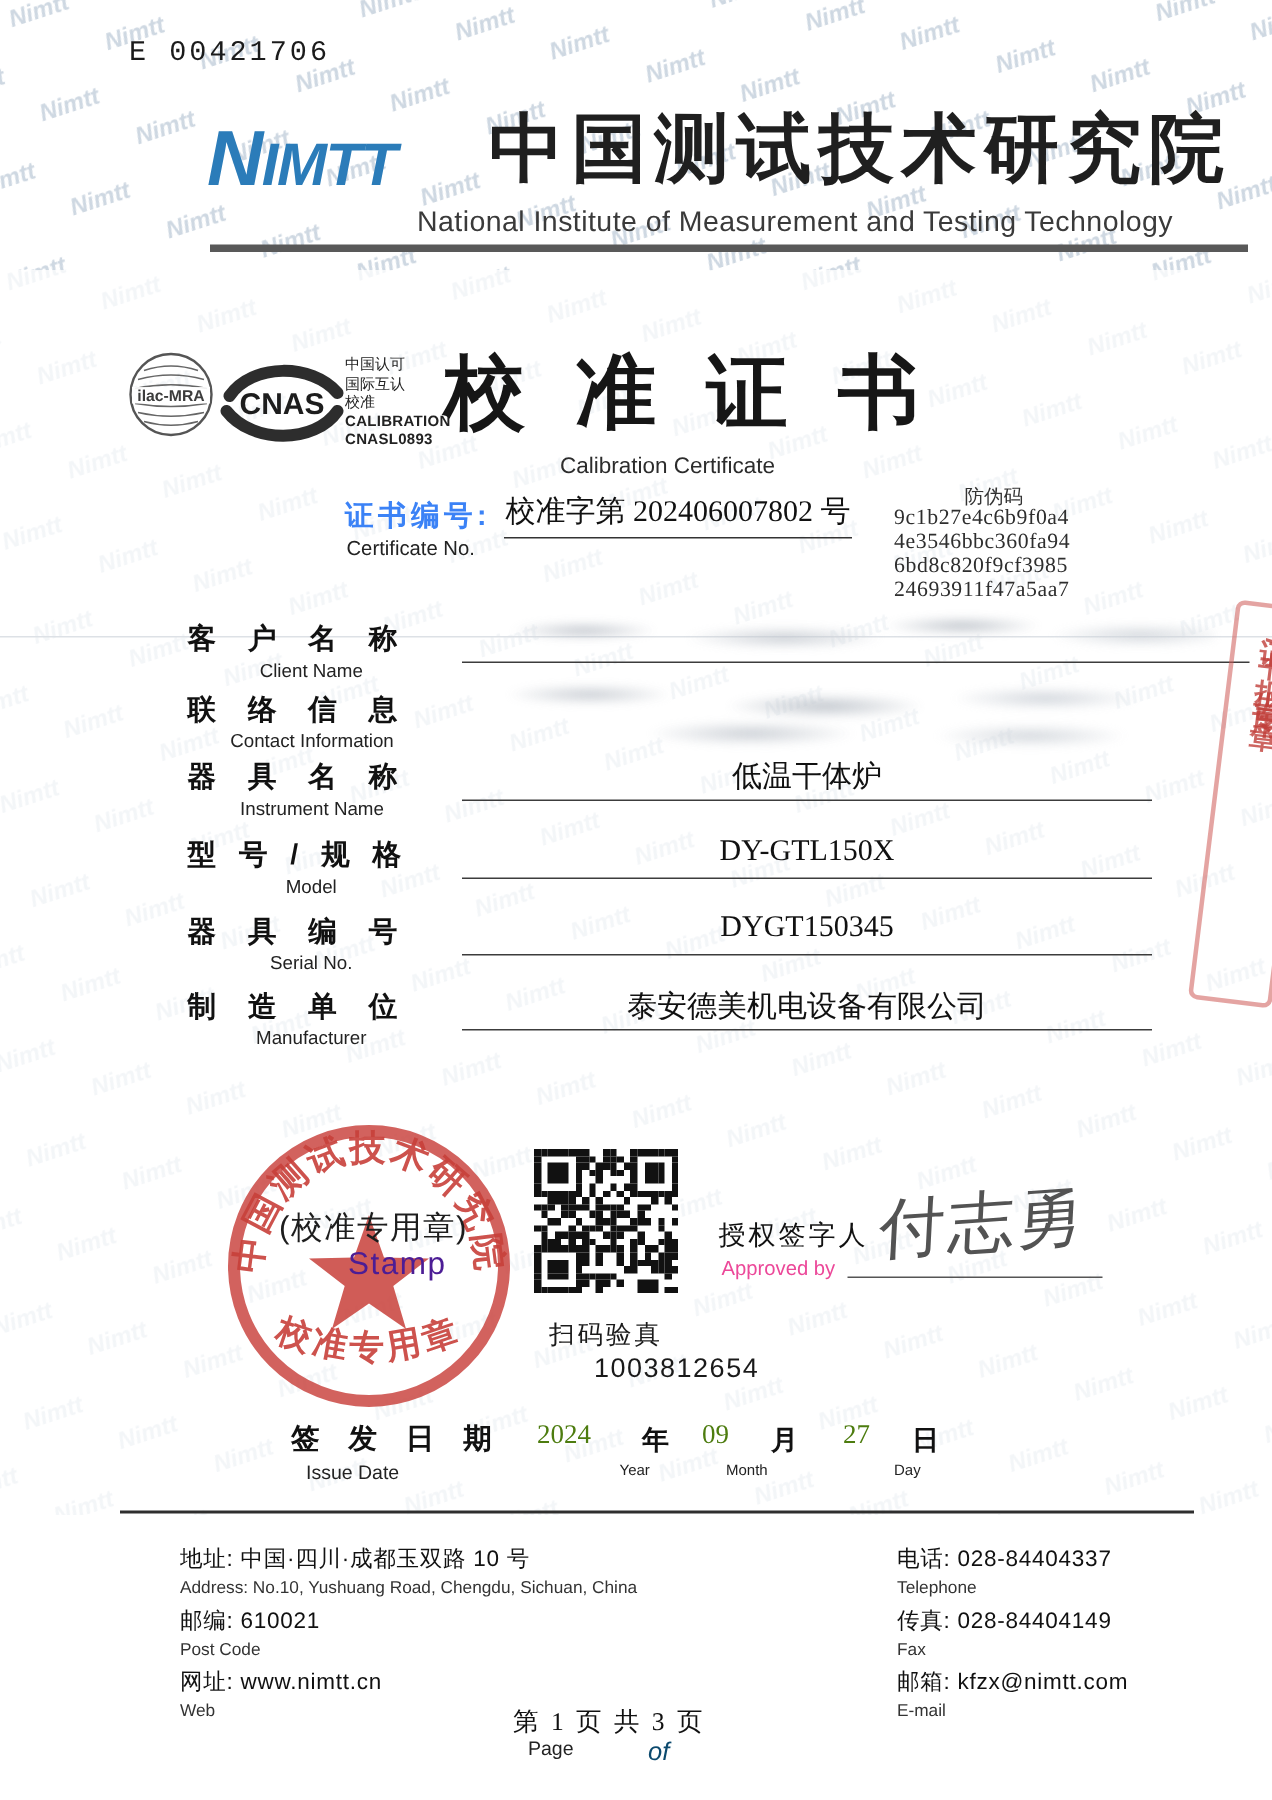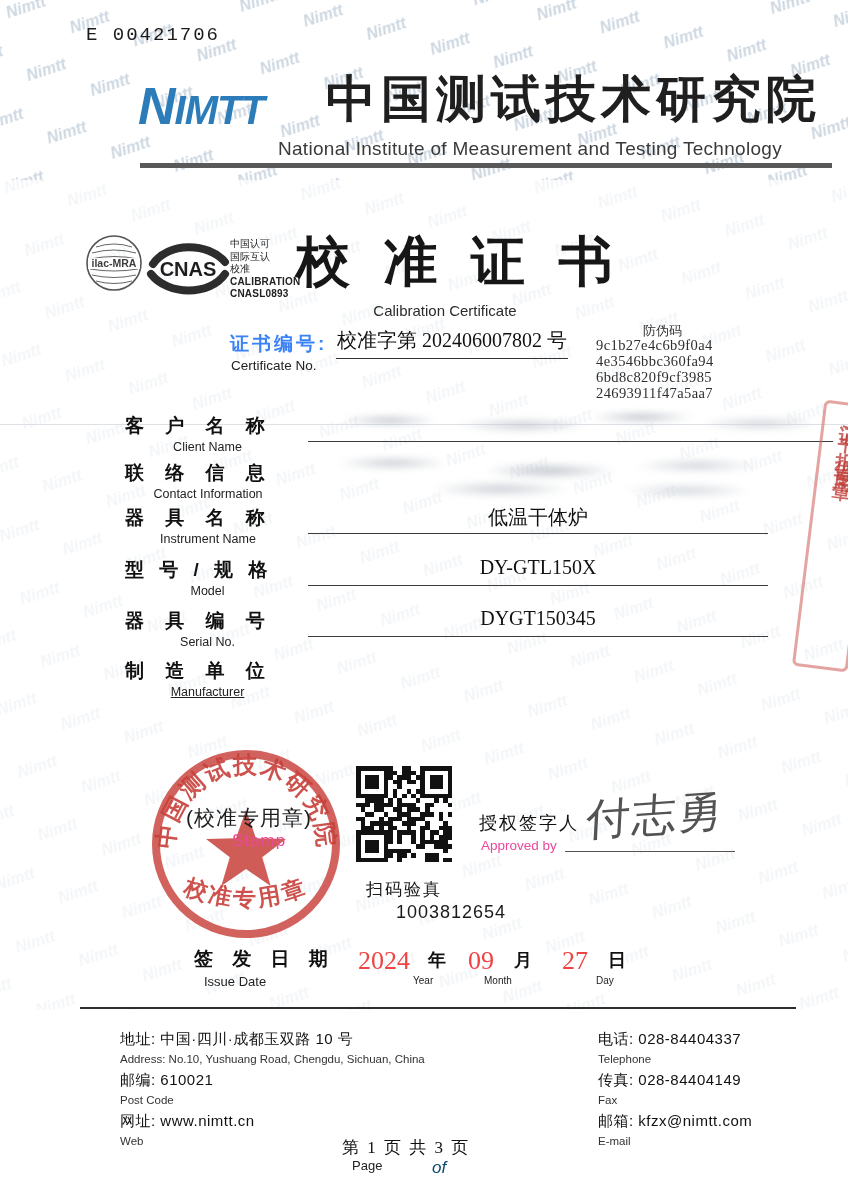--- a/index.html
+++ b/index.html
@@ -52,36 +52,36 @@
   .smudge.s2{background:
     radial-gradient(80px 10px at 18% 25%, #c0c5cc 0%, rgba(192,197,204,0) 70%),
     radial-gradient(95px 12px at 50% 40%, #b6bcc4 0%, rgba(182,188,196,0) 70%),
     radial-gradient(90px 11px at 80% 30%, #cacfd6 0%, rgba(202,207,214,0) 70%),
     radial-gradient(100px 12px at 40% 75%, #c3c8cf 0%, rgba(195,200,207,0) 70%),
     radial-gradient(90px 11px at 78% 78%, #cdd2d8 0%, rgba(205,210,216,0) 72%);}
   .scanline{left:0;top:424px;width:848px;height:1px;background:#dde1e6;}
 
   
   .stamp-overlay-zh{left:186px;top:804px;font-size:21px;color:#1d1d1d;letter-spacing:1px;}
-  .stamp-overlay-en{left:232px;top:831px;font-size:17px;color:#ec4899;letter-spacing:1px;}
+  .stamp-overlay-en{left:232px;top:831px;font-size:21px;color:#4c1d95;letter-spacing:1px;}
   #qr{left:356px;top:766px;display:grid;background:#fff;}
   #qr div{width:4.6px;height:4.6px;}
   #qr .on{background:#111;}
   .qr-caption{left:366px;top:878px;font-size:17px;letter-spacing:2px;color:#1a1a1a;}
   .qr-number{left:358px;top:902px;font-family:Liberation Sans, sans-serif;font-size:18px;letter-spacing:1px;color:#1a1a1a;margin-left:38px;}
   .approve-zh{left:479px;top:811px;font-size:18px;letter-spacing:2px;color:#111;}
   .approve-en{left:481px;top:838px;font-size:13.5px;color:#ec4899;}
   .sign-line{left:565px;top:851px;width:170px;height:1.4px;background:#555;}
   .signature{left:586px;top:786px;font-size:44px;color:#3c3c3c;font-family:"Liberation Serif",serif;
              transform:rotate(-4deg) skewX(-7deg);opacity:.88;letter-spacing:2px;}
 
   
   .issue-zh{left:194px;top:946px;font-size:19px;font-weight:600;letter-spacing:7px;color:#111;}
   .issue-en{left:204px;top:974px;font-size:13px;color:#222;}
-  .d-num{font-family:"Liberation Serif",serif;font-size:26px;color:#ef4444;}
+  .d-num{font-family:"Liberation Serif",serif;font-size:18px;color:#4d7c0f;}
   .d-unit{font-size:18px;font-weight:600;color:#111;}
   .d-en{font-size:10px;color:#222;}
 
   
   .foot-rule{left:80px;top:1007px;width:716px;height:2px;background:#2e2e2e;}
   .fz{font-size:15px;color:#111;letter-spacing:.5px;}
   .fe{font-size:11.5px;color:#333;}
   .page-zh{left:342px;top:1136px;font-size:17px;letter-spacing:2px;color:#111;font-family:Liberation Serif, serif;}
   .page-en1{left:352px;top:1158px;font-size:13px;color:#222;}
   .page-en2{left:432px;top:1158px;font-size:17px;color:#0c4a6e;font-style:italic;}
@@ -174,21 +174,22 @@
 
     <div class="abs f-label" style="left:125px;top:557px;letter-spacing:5px;">型 号 / 规 格</div>
     <div class="abs f-en" style="left:125px;top:584px;width:165px;">Model</div>
     <div class="abs f-line" style="left:308px;top:556px;width:460px;height:26px;">DY-GTL150X</div>
 
     <div class="abs f-label" style="left:125px;top:608px;">器 具 编 号</div>
     <div class="abs f-en" style="left:125px;top:635px;width:165px;">Serial No.</div>
     <div class="abs f-line" style="left:308px;top:607px;width:460px;height:26px;">DYGT150345</div>
 
     <div class="abs f-label" style="left:125px;top:658px;">制 造 单 位</div>
-    <div class="abs f-en" style="left:125px;top:685px;width:165px;text-decoration:underline;">Manufacturer</div>
+    <div class="abs f-en" style="left:125px;top:685px;width:165px;">Manufacturer</div>
+    <div class="abs f-line" style="left:308px;top:657px;width:460px;height:26px;">泰安德美机电设备有限公司</div>
 
     <svg class="abs" style="left:146px;top:744px;" width="200" height="200" viewBox="0 0 200 200">
       <defs>
         <path id="topArc" d="M 32,125 A 72,72 0 1 1 168,125"></path>
         <path id="botArc" d="M 45,152 Q 100,172 155,152"></path>
       </defs>
       <circle cx="100" cy="100" r="90" fill="none" stroke="#c8403a" stroke-width="8" opacity="0.82"></circle>
       <polygon points="100,66 110,94.3 140,95 116.2,113.3 124.7,142 100,125 75.3,142 83.8,113.3 60,95 90,94.3" fill="#c8403a" opacity="0.85"></polygon>
       <text font-size="24" font-weight="bold" fill="#c8403a" opacity="0.9" letter-spacing="2">
         <textPath href="#topArc" startOffset="50%" text-anchor="middle">中国测试技术研究院</textPath>

